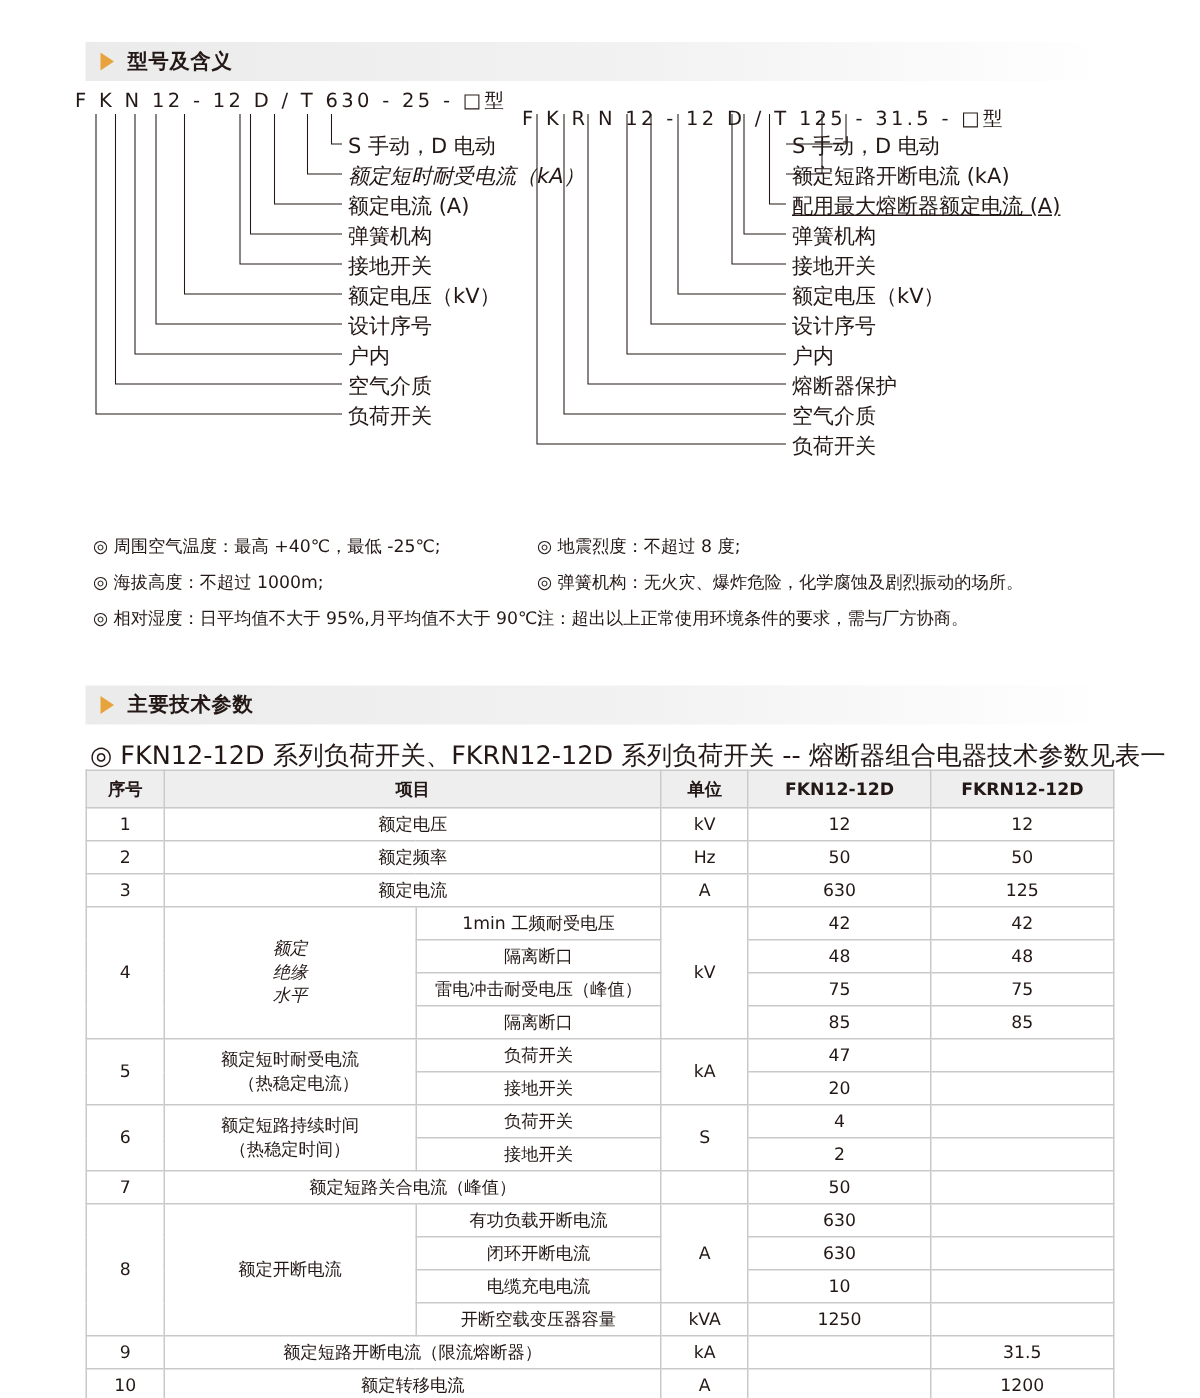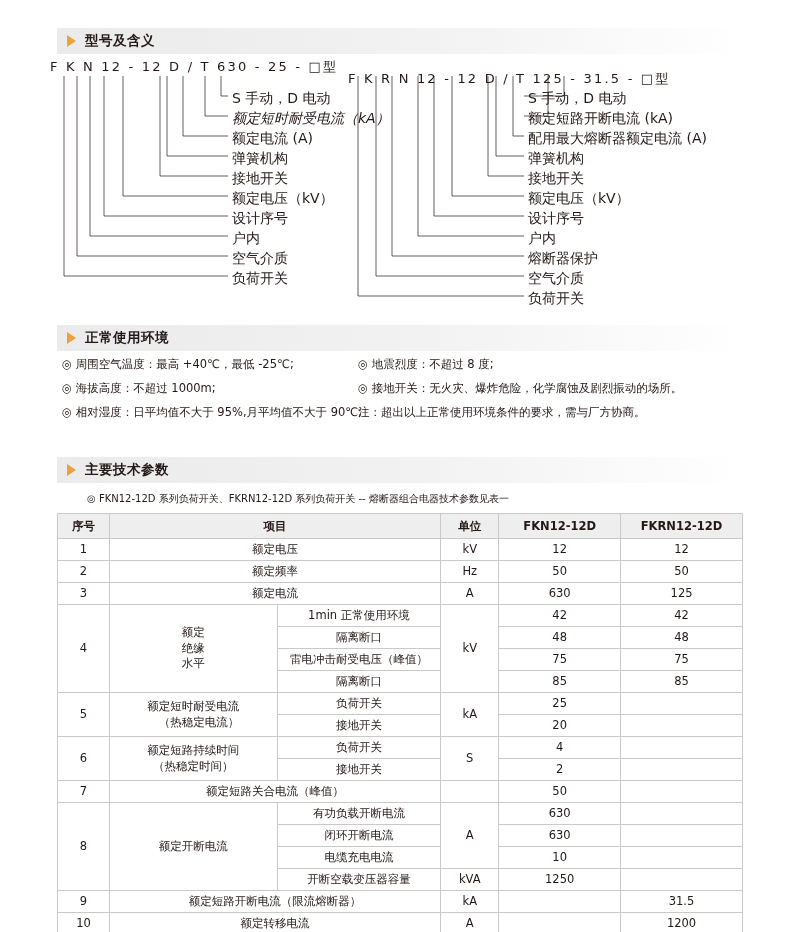--- a/index.html
+++ b/index.html
@@ -38,21 +38,21 @@
     font-size:13px;letter-spacing:2.2px;white-space:nowrap;color:#231815;
   }
   .leaders{position:absolute;top:0;left:0;}
   .legend{position:absolute;font-size:14px;line-height:1;color:#231815;white-space:nowrap;}
 
   
   .env{position:absolute;font-size:11.5px;line-height:1;color:#231815;white-space:nowrap;}
 
   
   .tbl-note{
-    position:absolute;font-size:10px;color:#231815;white-space:nowrap;margin-left:27px;
+    position:absolute;font-size:17px;color:#231815;white-space:nowrap;
   }
   table.spec{
     position:absolute;left:57px;top:513px;
     width:686px;
     border-collapse:collapse;
     font-size:11.5px;
   }
   table.spec td,table.spec th{
     border:1px solid #c9c9c9;
     padding:0 6px;
@@ -127,42 +127,38 @@
         <path d="M86,18 L86,158 L176,158"></path>
         <path d="M70,18 L70,178 L176,178"></path>
         <path d="M44,18 L44,198 L176,198"></path>
         <path d="M28,18 L28,218 L176,218"></path>
         <path d="M10,18 L10,238 L176,238"></path>
       </g>
     </svg>
 
     <div class="legend" style="left:180px;top:33px;">S 手动，D 电动</div>
     <div class="legend" style="left:180px;top:53px;">额定短路开断电流 (kA)</div>
-    <div class="legend" style="left:180px;top:73px;">配用最大熔断器额定电流 (A)</div>
+    <div class="legend" style="left:180px;top:73px;text-decoration:underline;">配用最大熔断器额定电流 (A)</div>
     <div class="legend" style="left:180px;top:93px;">弹簧机构</div>
     <div class="legend" style="left:180px;top:113px;">接地开关</div>
     <div class="legend" style="left:180px;top:133px;">额定电压（kV）</div>
     <div class="legend" style="left:180px;top:153px;">设计序号</div>
     <div class="legend" style="left:180px;top:173px;">户内</div>
     <div class="legend" style="left:180px;top:193px;">熔断器保护</div>
     <div class="legend" style="left:180px;top:213px;">空气介质</div>
     <div class="legend" style="left:180px;top:233px;">负荷开关</div>
   </div>
 
-  <div class="section-head" style="top:325px;">
-    <span class="tri"></span>
-    <span class="title">正常使用环境</span>
-  </div>
 
   <div class="env" style="left:62px;top:359px;">◎ 周围空气温度：最高 +40℃，最低 -25℃;</div>
   <div class="env" style="left:62px;top:383px;">◎ 海拔高度：不超过 1000m;</div>
   <div class="env" style="left:62px;top:407px;">◎ 相对湿度：日平均值不大于 95%,月平均值不大于 90℃;</div>
 
   <div class="env" style="left:358px;top:359px;">◎ 地震烈度：不超过 8 度;</div>
-  <div class="env" style="left:358px;top:383px;">◎ 接地开关：无火灾、爆炸危险，化学腐蚀及剧烈振动的场所。</div>
+  <div class="env" style="left:358px;top:383px;">◎ 弹簧机构：无火灾、爆炸危险，化学腐蚀及剧烈振动的场所。</div>
   <div class="env" style="left:358px;top:407px;">注：超出以上正常使用环境条件的要求，需与厂方协商。</div>
 
   <div class="section-head" style="top:457px;font-family:Liberation Serif, serif;">
     <span class="tri"></span>
     <span class="title">主要技术参数</span>
   </div>
 
   <div class="tbl-note" style="left:60px;top:492px;">◎ FKN12-12D 系列负荷开关、FKRN12-12D 系列负荷开关 -- 熔断器组合电器技术参数见表一</div>
 
   <table class="spec">
@@ -202,25 +198,25 @@
         <td>3</td>
         <td class="l" colspan="2">额定电流</td>
         <td>A</td>
         <td>630</td>
         <td>125</td>
       </tr>
 
       <tr>
         <td rowspan="4">4</td>
         <td rowspan="4" style="width:64px;padding:0 2px;">
-          <span style="display:inline-block;line-height:1.35;">额定<br>绝缘<br>水平</span>
+          <span style="display:inline-block;line-height:1.35;font-style:italic;">额定<br>绝缘<br>水平</span>
         </td>
         <td class="l2" style="padding:0;">
           <div style="display:flex;align-items:stretch;height:100%;">
-            <div style="flex:1;display:flex;align-items:center;justify-content:center;padding:0 4px;">1min 正常使用环境</div>
+            <div style="flex:1;display:flex;align-items:center;justify-content:center;padding:0 4px;">1min 工频耐受电压</div>
           </div>
         </td>
         <td rowspan="4">kV</td>
         <td>42</td>
         <td>42</td>
       </tr>
       <tr>
         <td>隔离断口</td>
         <td>48</td>
         <td>48</td>
@@ -236,21 +232,21 @@
         <td>85</td>
       </tr>
 
       <tr>
         <td rowspan="2">5</td>
         <td rowspan="2" class="l">
           <span style="display:inline-block;line-height:1.35;text-align:right;">额定短时耐受电流<br>（热稳定电流）</span>
         </td>
         <td>负荷开关</td>
         <td rowspan="2">kA</td>
-        <td>25</td>
+        <td>47</td>
         <td></td>
       </tr>
       <tr>
         <td>接地开关</td>
         <td>20</td>
         <td></td>
       </tr>
 
       <tr>
         <td rowspan="2">6</td>

